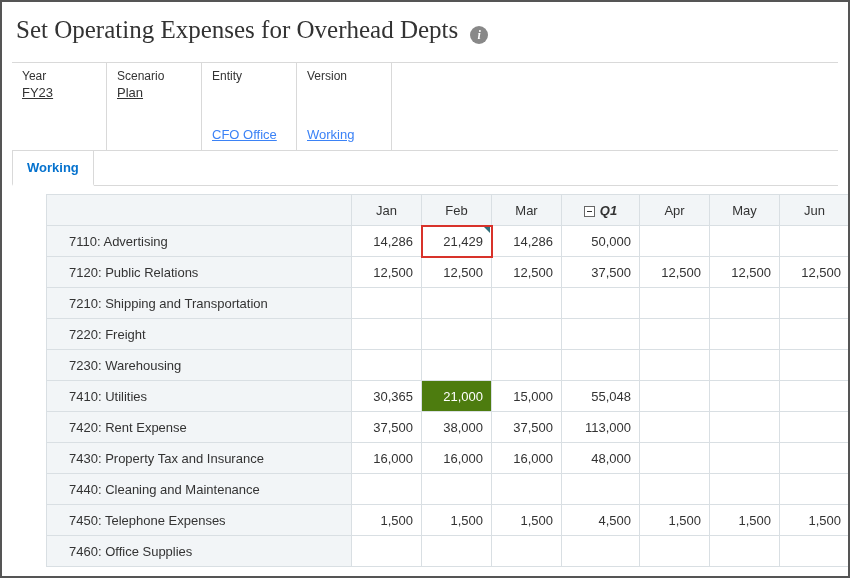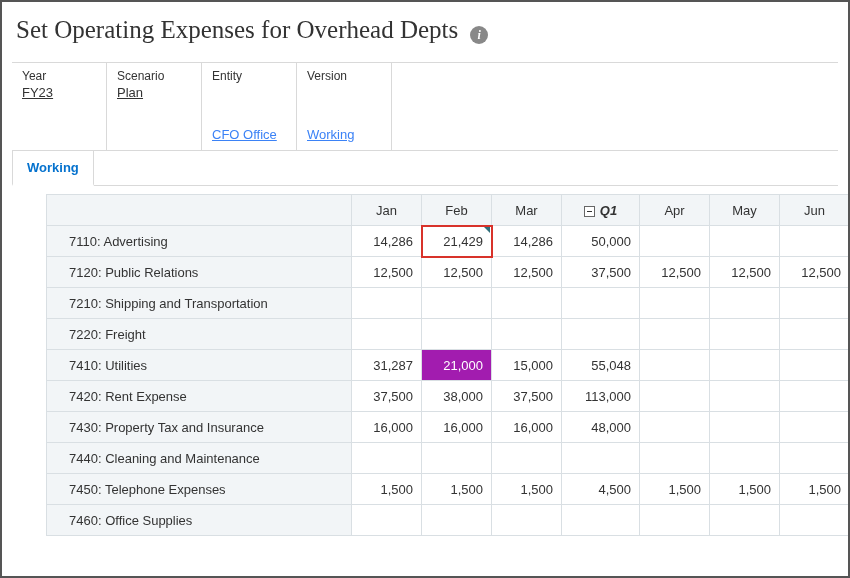--- a/index.html
+++ b/index.html
@@ -151,21 +151,21 @@
       content: "";
       position: absolute;
       top: 1px;
       right: 1px;
       width: 0;
       height: 0;
       border-top: 6px solid #2e6e7a;
       border-left: 6px solid transparent;
     }
     td.cell-highlight-teal {
-      background: #a21caf;
+      background: #4d7c0f;
       color: #fff;
       margin-top: 26px;
     }
     th.corner {
       background: #f2f5f7;
     }
   </style>
 </head>
 <body>
 
@@ -258,22 +258,32 @@
         <td class="rowhead">7220: Freight</td>
         <td class="num"></td>
         <td class="num"></td>
         <td class="num"></td>
         <td class="num"></td>
         <td class="num"></td>
         <td class="num"></td>
         <td class="num"></td>
       </tr>
       <tr>
+        <td class="rowhead">7230: Warehousing</td>
+        <td class="num"></td>
+        <td class="num"></td>
+        <td class="num"></td>
+        <td class="num"></td>
+        <td class="num"></td>
+        <td class="num"></td>
+        <td class="num"></td>
+      </tr>
+      <tr>
         <td class="rowhead">7410: Utilities</td>
-        <td class="num">31,287</td>
+        <td class="num">30,365</td>
         <td class="num cell-highlight-teal">21,000</td>
         <td class="num">15,000</td>
         <td class="num">55,048</td>
         <td class="num"></td>
         <td class="num"></td>
         <td class="num"></td>
       </tr>
       <tr>
         <td class="rowhead">7420: Rent Expense</td>
         <td class="num">37,500</td>

